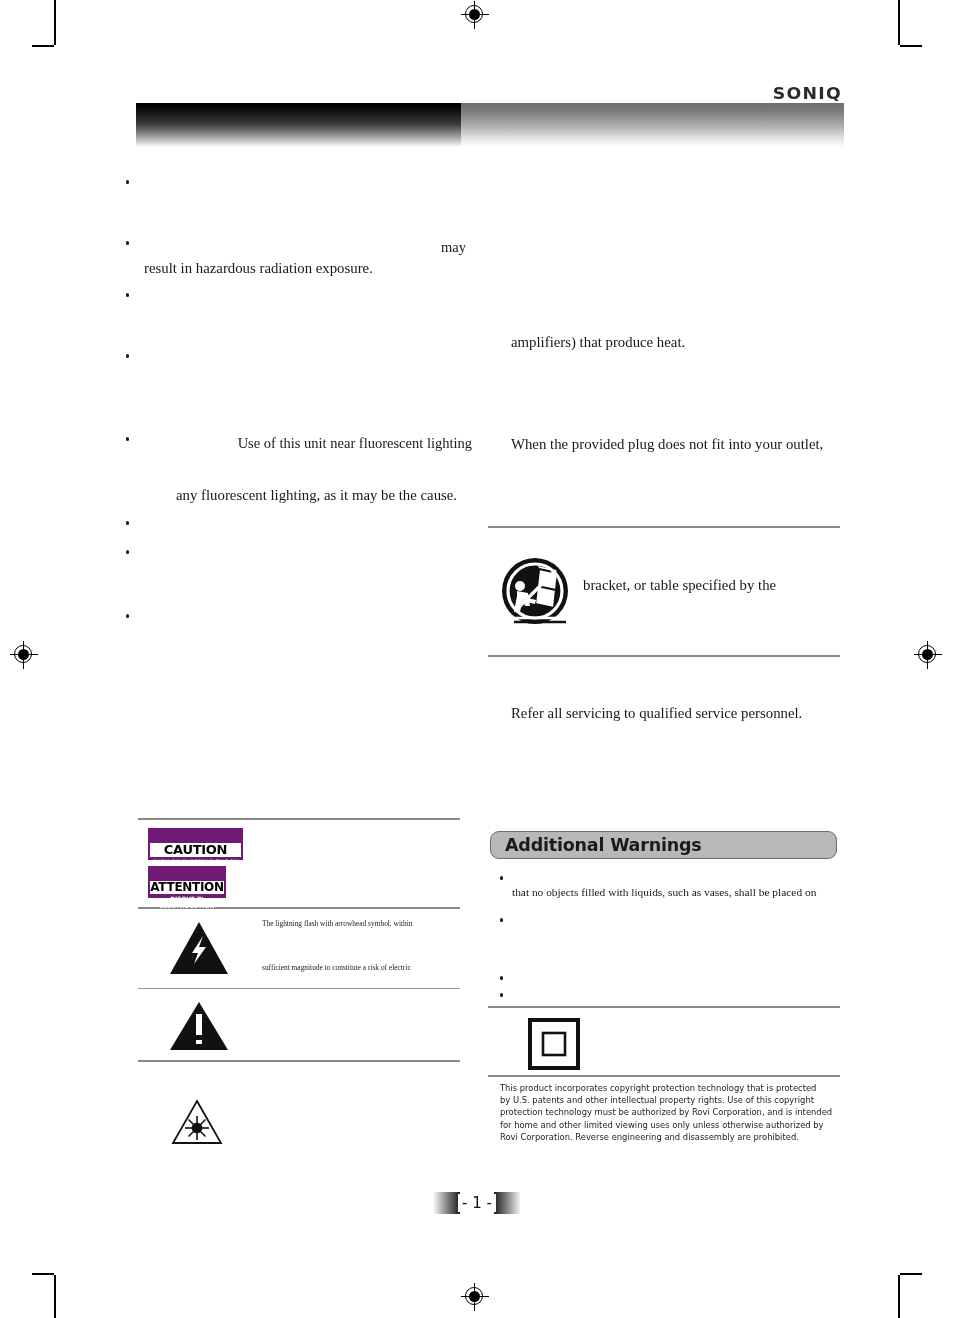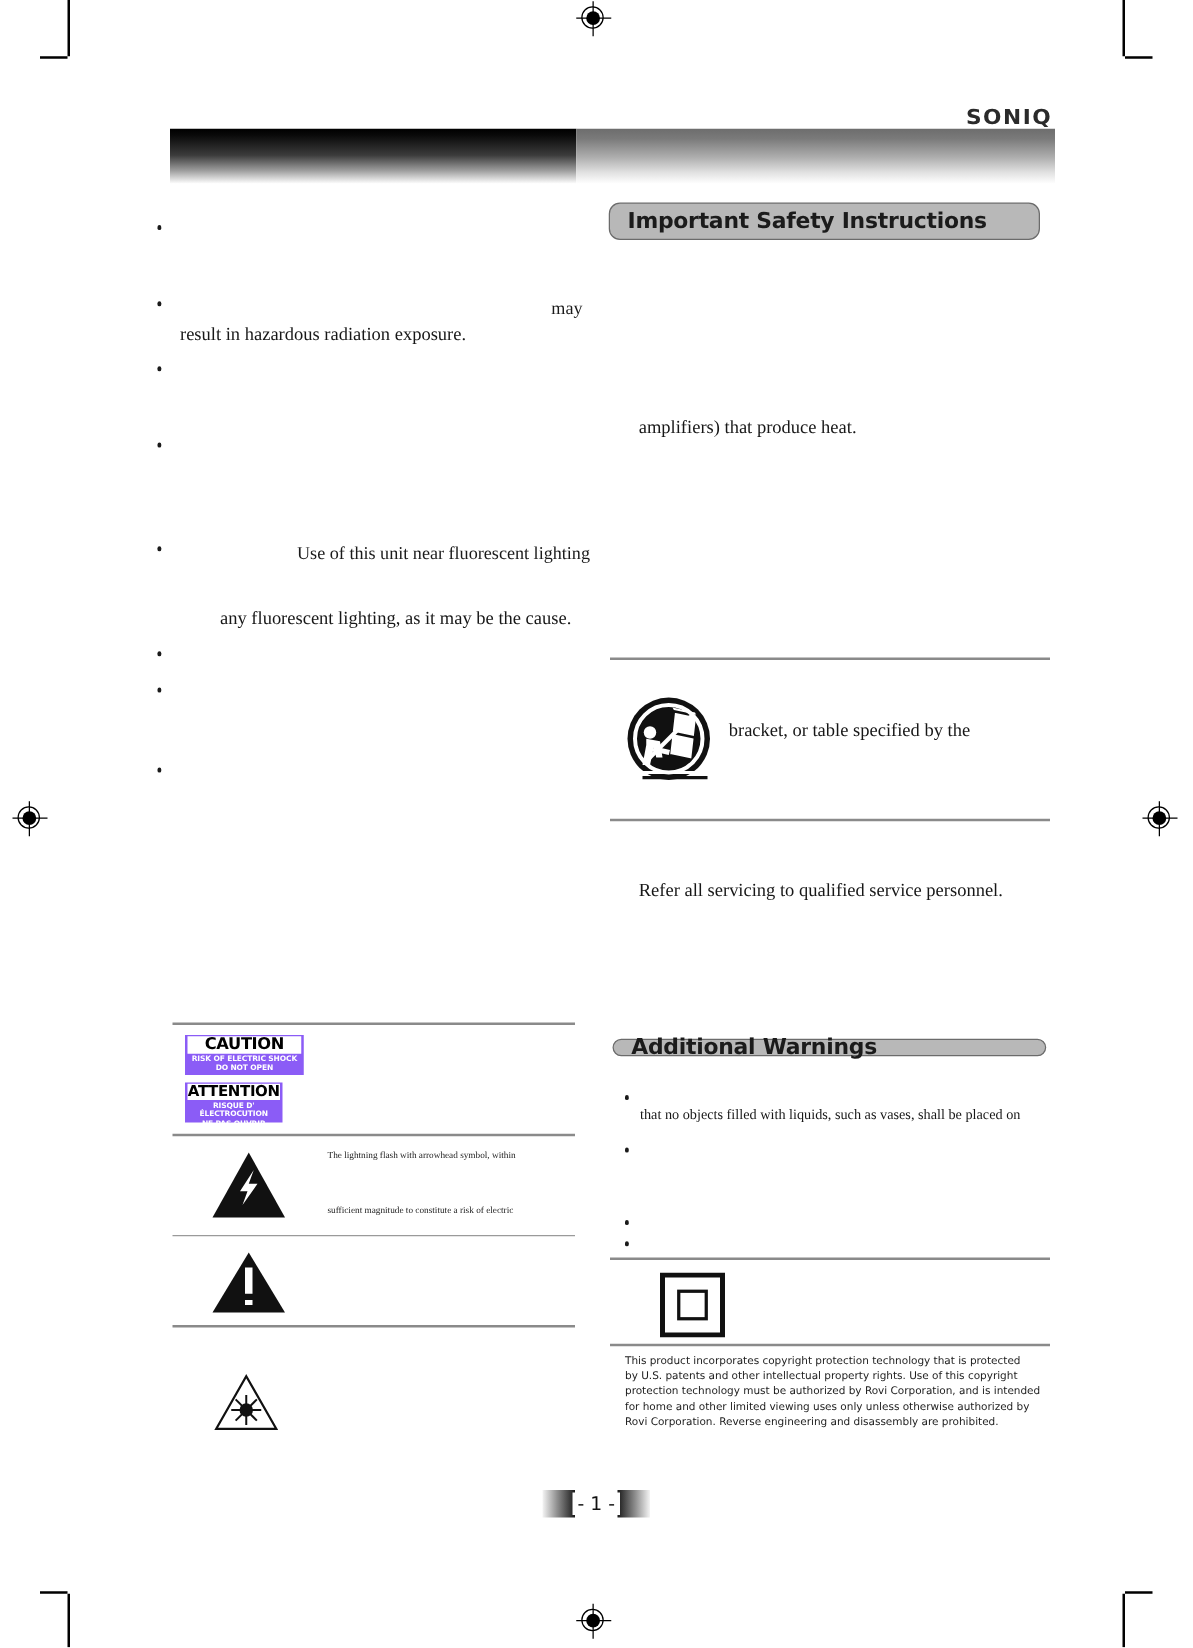--- a/index.html
+++ b/index.html
@@ -147,26 +147,26 @@
   .rule {
     position: absolute;
     height: 2px;
     background: #8a8a8a;
   }
   .rule.thin { height: 1.4px; background: #9a9a9a; }
 
   
   .plate {
     position: absolute;
-    background: #8b5cf6;
+    background: #701a75;
     color: #fff;
     text-align: center;
     font-family: "DejaVu Sans", sans-serif;
     box-sizing: border-box;
-    padding: 1px 0 2px 0;
+    padding: 15px 0 2px 0;
   }
   .plate .head {
     background: #fff;
     color: #000;
     font-weight: bold;
     font-size: 13px;
     letter-spacing: -0.3px;
     line-height: 1.05;
     margin: 0 2px 1px 2px;
   }
@@ -368,23 +368,23 @@
         <line x1="27" y1="18" x2="27" y2="42"></line>
         <line x1="15" y1="30" x2="39" y2="30"></line>
         <line x1="18.5" y1="21.5" x2="35.5" y2="38.5"></line>
         <line x1="35.5" y1="21.5" x2="18.5" y2="38.5"></line>
       </g>
       <circle cx="27" cy="30" r="5.4" fill="#111"></circle>
     </svg>
   </div>
   <div class="sym-text blank" style="left:262px; top:1104px;"></div>
 
-  <div class="pill" style="left:487px; top:162px; width:345px; height:30px;">Important Safety Instructions</div>
 
   <div class="body-line" style="left:511px; top:332px;">amplifiers) that produce heat.</div>
+  <div class="body-line" style="left:511px; top:434px;">When the provided plug does not fit into your outlet,</div>
 
   <div class="rule" style="left:488px; top:526px; width:352px;"></div>
   <div class="rule" style="left:488px; top:655px; width:352px;"></div>
 
   <div class="sym-block" style="left:498px; top:556px; width:74px; height:74px;">
     <svg width="74" height="74" viewBox="0 0 74 74">
       <circle cx="37" cy="35" r="33" fill="#111"></circle>
       <g fill="#fff">
         <path d="M40 10 L58 14 L60 18 L42 14 Z"></path>
         <path d="M41 13 L60 17 L56 52 L37 48 Z"></path>
@@ -405,21 +405,21 @@
       <path d="M12 58 L62 8" stroke="#fff" stroke-width="0"></path>
       <circle cx="37" cy="35" r="27" fill="none" stroke="#fff" stroke-width="3.2"></circle>
       <line x1="18" y1="54" x2="56" y2="16" stroke="#fff" stroke-width="3.2"></line>
       <line x1="16" y1="66" x2="68" y2="66" stroke="#111" stroke-width="2.6"></line>
     </svg>
   </div>
   <div class="body-line" style="left:583px; top:575px;">bracket, or table specified by the</div>
 
   <div class="body-line" style="left:511px; top:703px;">Refer all servicing to qualified service personnel.</div>
 
-  <div class="pill" style="left:490px; top:831px; width:347px; height:14px;">Additional Warnings</div>
+  <div class="pill" style="left:490px; top:831px; width:347px; height:28px;">Additional Warnings</div>
 
   <div class="col col-right" style="top:872px; height:130px; left:500px; width:345px;">
     <div class="bullet-item" style="top:0px; left:0px; width:345px;">
       <span class="dot"></span>
       <span class="txt blank"></span>
     </div>
     <div class="body-line" style="top:13px; left:12px; font-size:11.4px;">that no objects filled with liquids, such as vases, shall be placed on</div>
 
     <div class="bullet-item" style="top:42px; left:0px; width:345px;">
       <span class="dot"></span>

